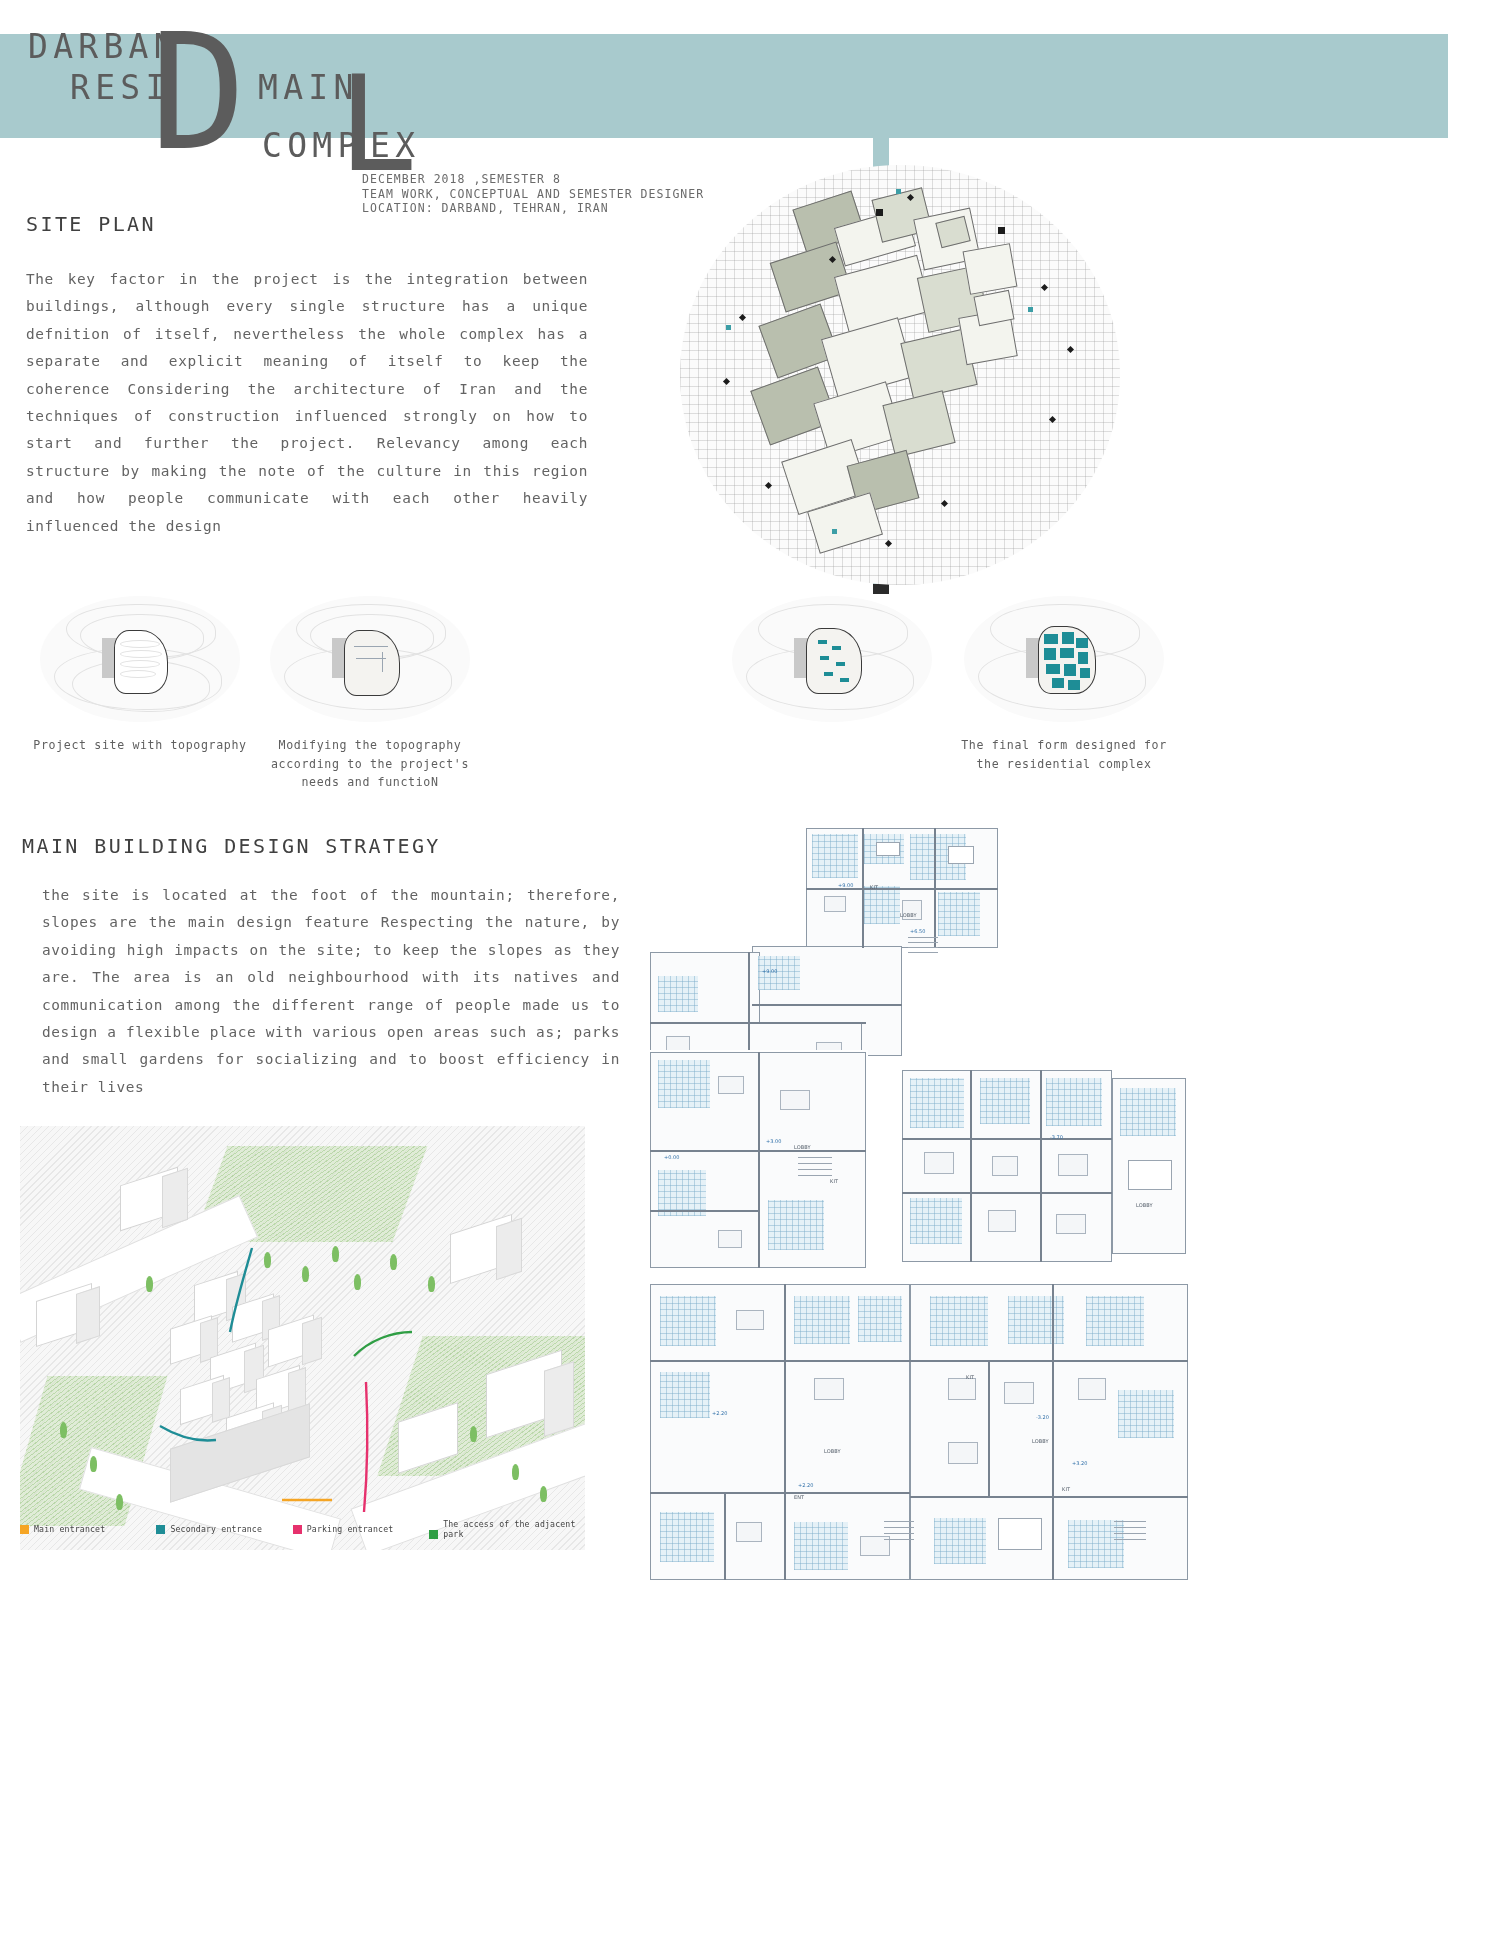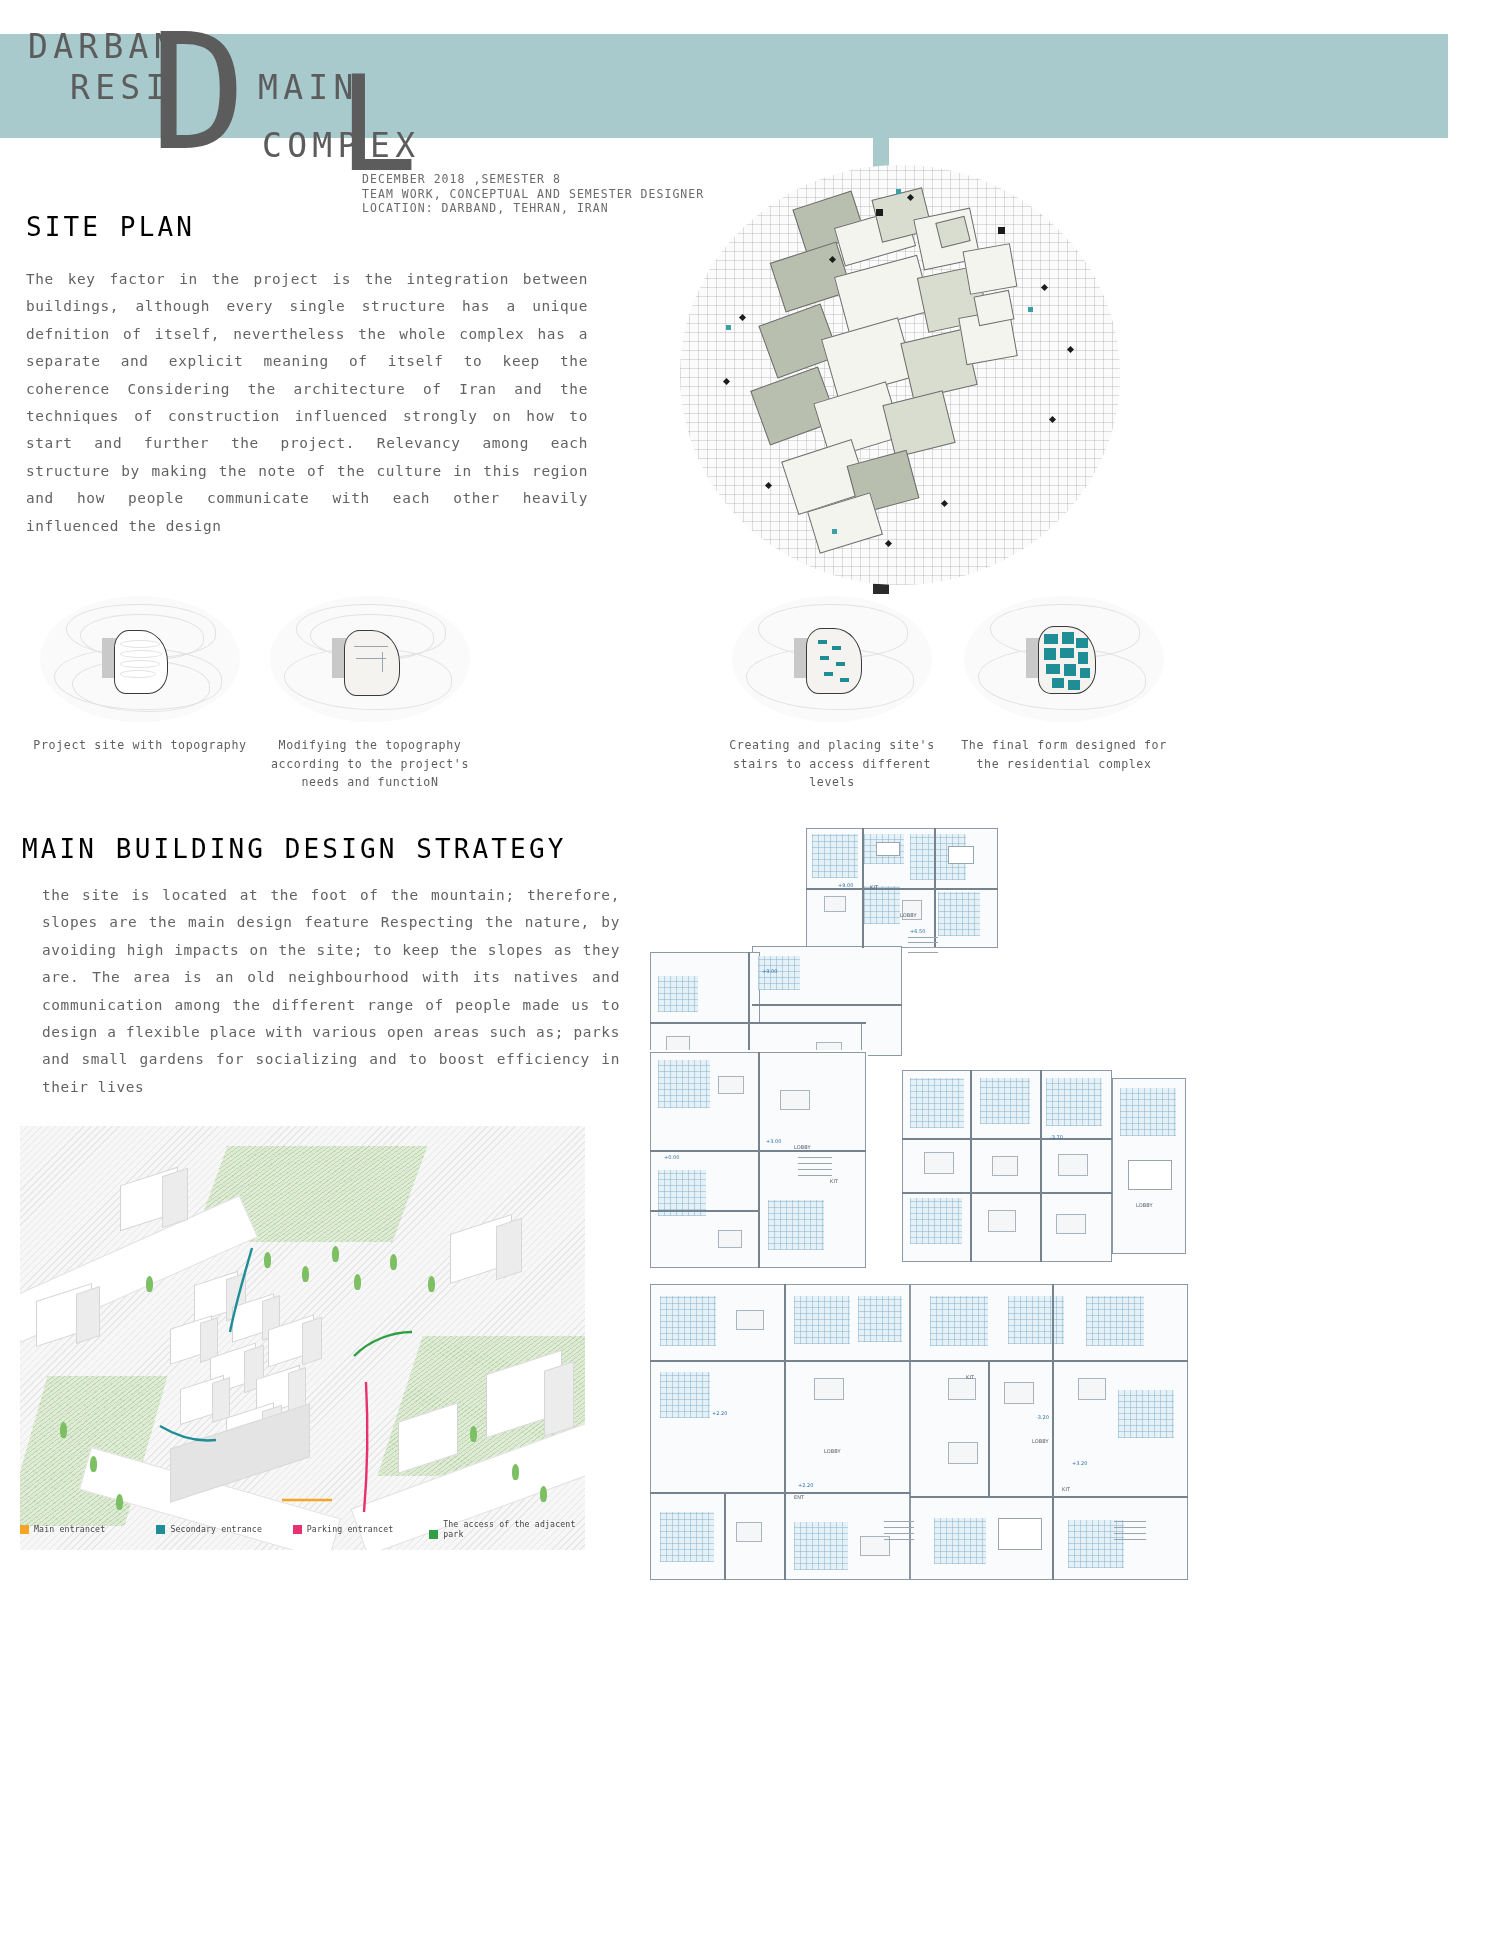--- a/index.html
+++ b/index.html
@@ -42,22 +42,22 @@
   }
 
   .meta{
     position:absolute; left:362px; top:172px;
     font-size:11.5px; line-height:14.5px; letter-spacing:0.09em;
     color:#6a6a6a; white-space:nowrap;
   }
 
   
   .sec-title{
-    position:absolute; font-size:26px; letter-spacing:0.12em;
-    color:#000000; white-space:nowrap;
+    position:absolute; font-size:20px; letter-spacing:0.12em;
+    color:#404040; white-space:nowrap;
   }
   #site-plan-title{ left:26px; top:212px; }
   #strategy-title{ left:22px; top:834px; }
 
   
   .body-par{
     position:absolute;
     font-size:14.4px; line-height:27.4px;
     letter-spacing:0.045em;
     color:#636363;
@@ -298,21 +298,20 @@
       <div class="topo-line" style="left:14px; top:52px; width:168px; height:62px;"></div>
       <div class="site-shadow" style="left:62px; top:42px; width:22px; height:40px;"></div>
       <div class="site-shape" style="left:74px; top:32px; width:56px; height:66px; border-radius:28% 50% 36% 22%;"></div>
       <div class="teal-shape" style="left:86px; top:44px; width:9px; height:4px;"></div>
       <div class="teal-shape" style="left:100px; top:50px; width:9px; height:4px;"></div>
       <div class="teal-shape" style="left:88px; top:60px; width:9px; height:4px;"></div>
       <div class="teal-shape" style="left:104px; top:66px; width:9px; height:4px;"></div>
       <div class="teal-shape" style="left:92px; top:76px; width:9px; height:4px;"></div>
       <div class="teal-shape" style="left:108px; top:82px; width:9px; height:4px;"></div>
     </div>
-    <div class="proc-cap">Creating and placing site's stairs to access different levels</div>
   </div>
 
   <div class="proc-item" style="left:946px; top:0;">
     <div class="proc-ellipse">
       <div class="topo-line" style="left:26px; top:8px;  width:150px; height:54px;"></div>
       <div class="topo-line" style="left:14px; top:52px; width:168px; height:62px;"></div>
       <div class="site-shadow" style="left:62px; top:42px; width:22px; height:40px;"></div>
       <div class="site-shape" style="left:74px; top:30px; width:58px; height:68px; border-radius:28% 50% 36% 22%;"></div>
       <div class="teal-shape" style="left:80px; top:38px; width:14px; height:10px;"></div>
       <div class="teal-shape" style="left:98px; top:36px; width:12px; height:12px;"></div>

